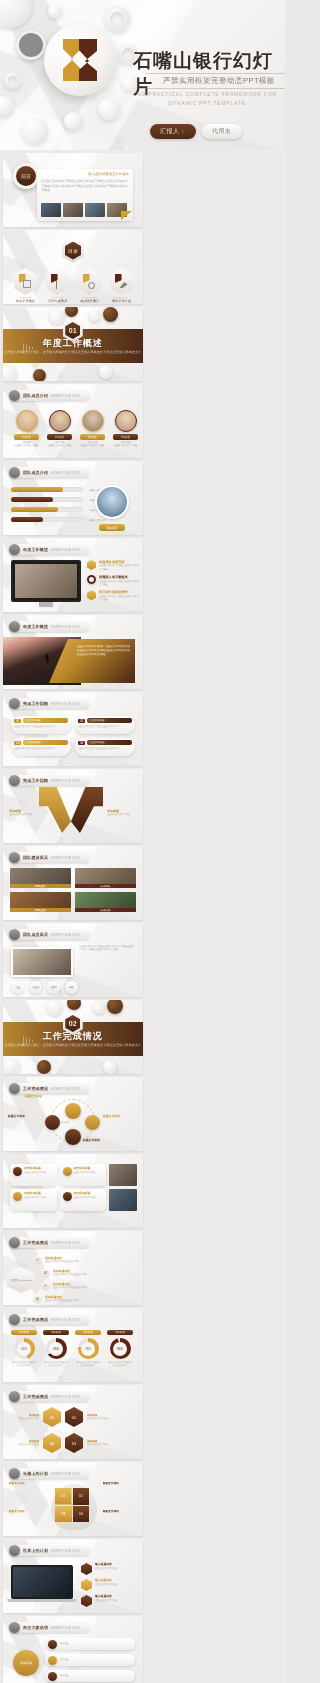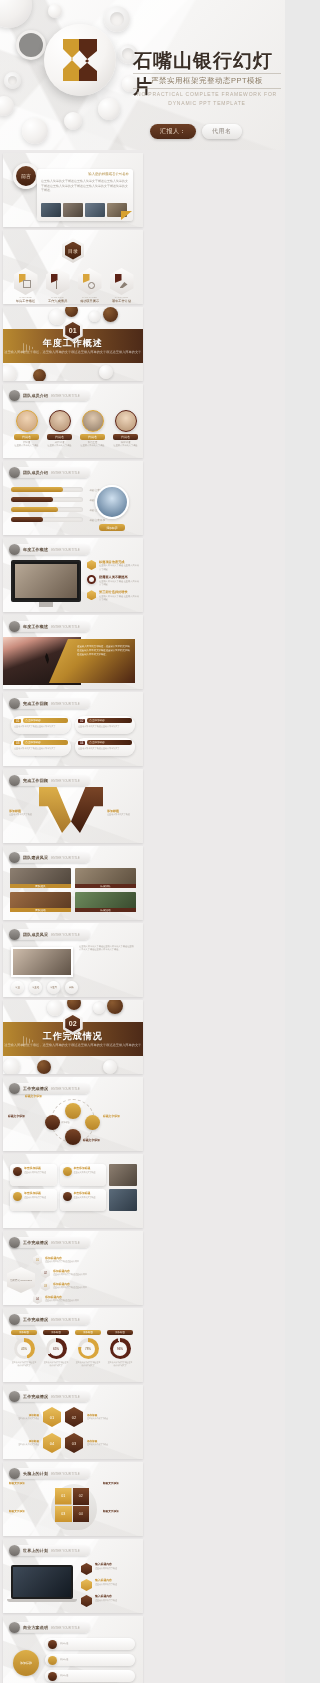--- a/index.html
+++ b/index.html
@@ -47,21 +47,21 @@
   .gray-ring{
     position:absolute;left:16px;top:30px;width:30px;height:30px;border-radius:50%;
     background:#8d8c8a;border:3px solid #f1efed;box-shadow:0 2px 5px rgba(0,0,0,.2);
   }
   .hero-title{
     position:absolute;left:133px;top:48px;width:148px;
     font-size:19px;font-weight:bold;color:#3a2f27;letter-spacing:1px;
     text-shadow:0 1px 0 rgba(255,255,255,.9);
   }
   .hero-sub{
-    position:absolute;left:133px;top:73px;width:148px;text-align:center;
+    position:absolute;left:145px;top:73px;width:148px;text-align:center;
     font-size:7.5px;color:#8a7a63;letter-spacing:.5px;
     border-top:1px solid rgba(160,150,135,.45);
     border-bottom:1px solid rgba(160,150,135,.45);
     padding:2px 0;
   }
   .hero-en{
     position:absolute;left:133px;top:90px;width:148px;text-align:center;
     font-size:5px;color:#b9aea0;letter-spacing:.8px;line-height:1.7;
   }
   .hero-btns{position:absolute;left:150px;top:124px;display:flex;gap:6px;}

